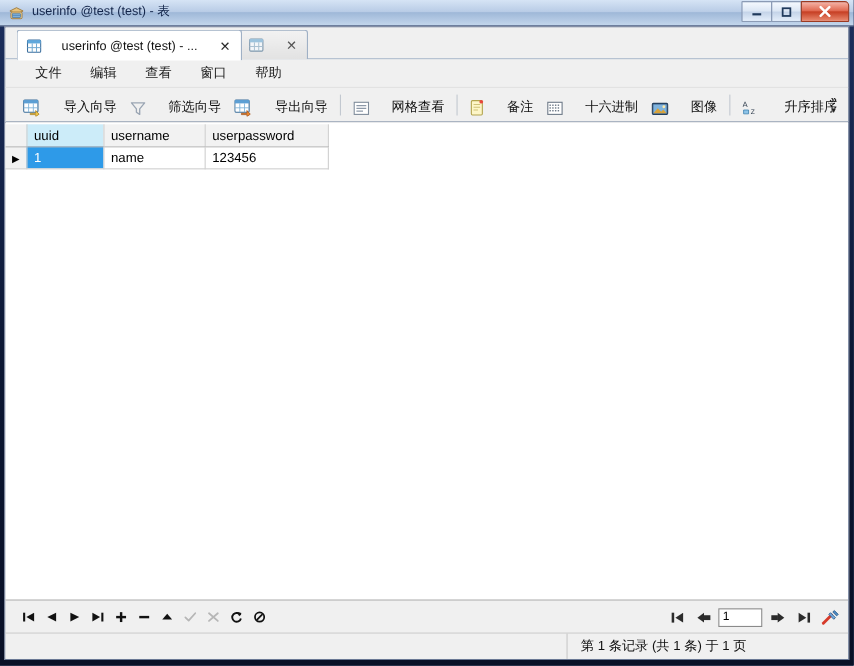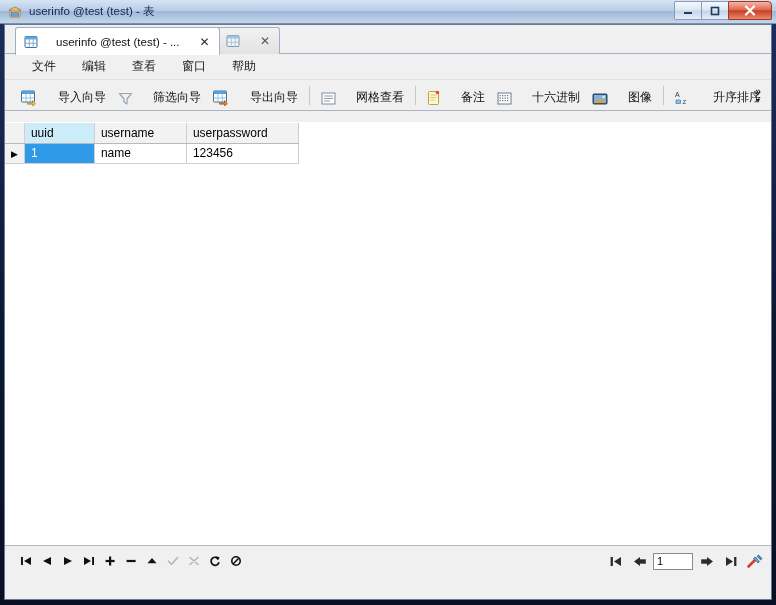--- a/index.html
+++ b/index.html
@@ -131,21 +131,20 @@
     gap: 1px;
   }
   .tb-overflow .chev { font-size: 10px; color: #222; line-height: 9px; font-weight: bold;}
   .tb-overflow .dn { font-size: 8px; color: #222; line-height: 8px; }
 
   
   .gridwrap {
     position: absolute; left: 0; top: 87px; right: 0; bottom: 54px;
     background: #ffffff;
     border-top: 1px solid #ffffff;
-    margin-top: 10px;
   }
   .grid { border-collapse: collapse; }
   .grid th, .grid td {
     font-size: 12px; font-weight: normal;
     text-align: left;
     border-right: 1px solid #cfcfcf;
     border-bottom: 1px solid #cfcfcf;
     padding: 2px 6px;
     height: 20px;
     color: #000;
@@ -527,15 +526,18 @@
         <div class="nav-btn">
           <svg width="17" height="15" viewBox="0 0 17 15">
             <path d="M2.5 12.5 L10 5" stroke="#d63a2a" stroke-width="2.6" stroke-linecap="round"></path>
             <path d="M9 3 L13.5 7.5 L12 9 L7.5 4.5 Z" fill="#6ea8dc" stroke="#2f5f8e" stroke-width="0.8"></path>
             <path d="M12.5 1 L16 4.5 L14.6 5.9 L11.1 2.4 Z" fill="#4d8cc4" stroke="#2f5f8e" stroke-width="0.8"></path>
           </svg>
         </div>
       </div>
     </div>
 
+    <div class="statusbar">
+      <div class="status-cell">第 1 条记录 (共 1 条) 于 1 页</div>
+    </div>
 
   </div>
 </div>
 
 </body></html>

